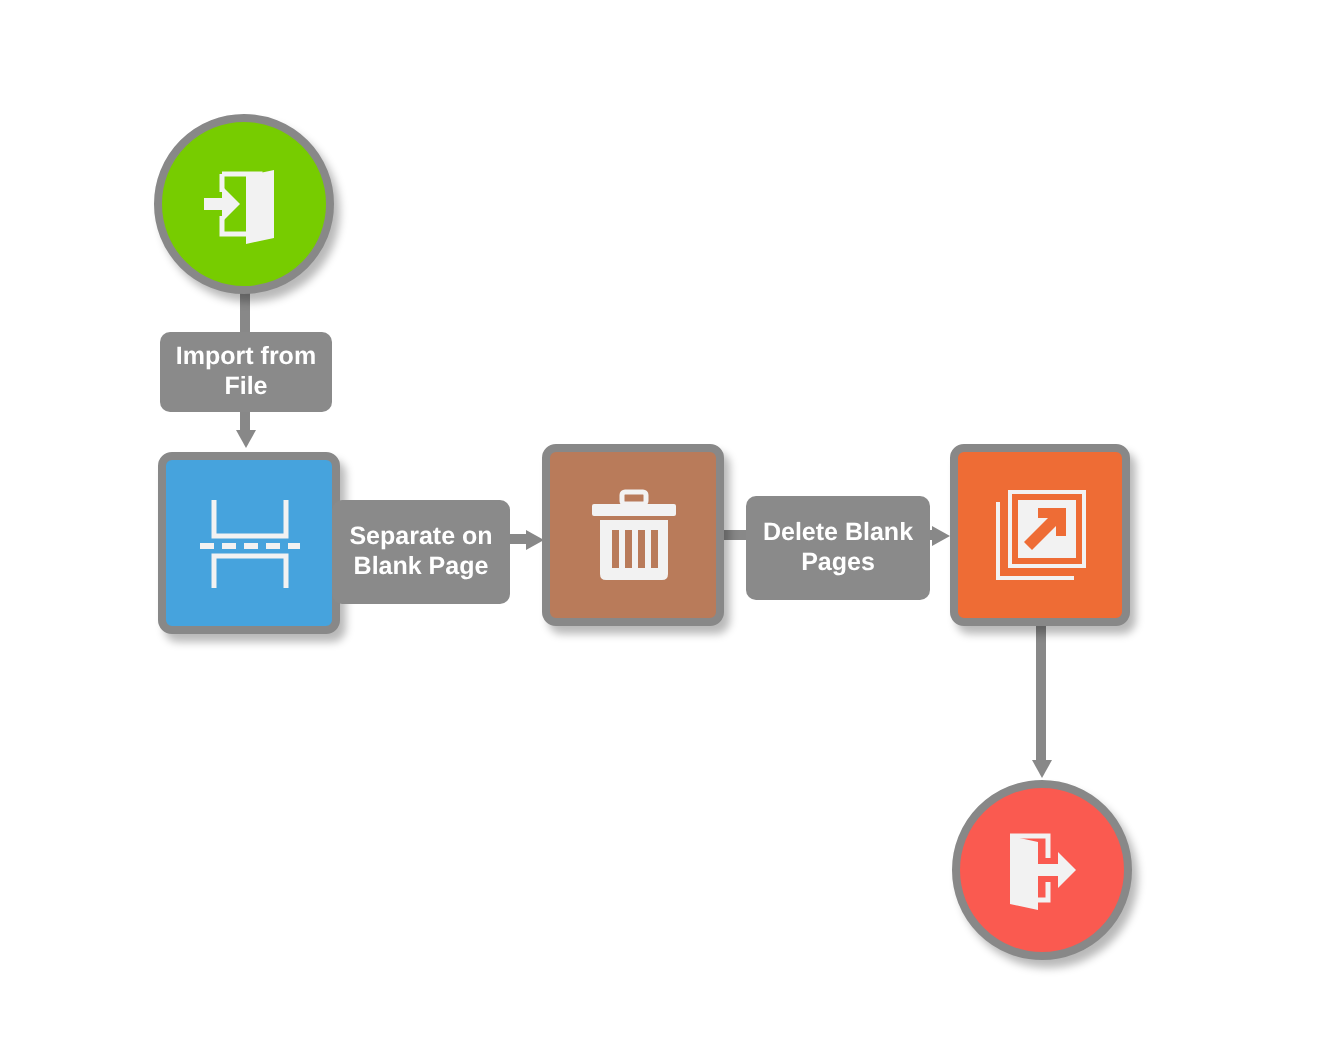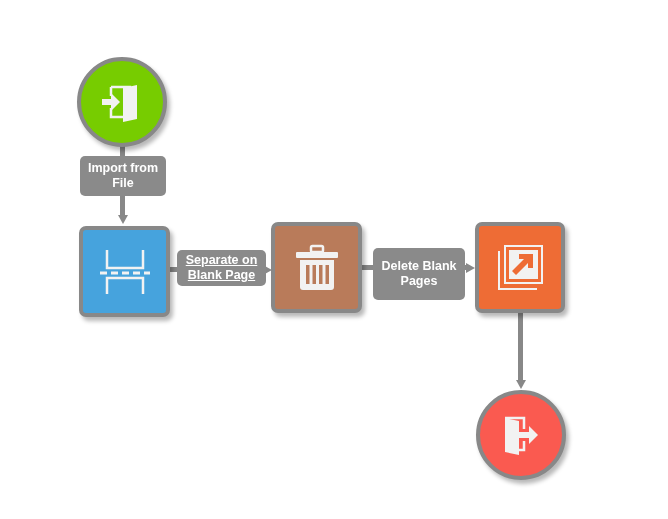--- a/index.html
+++ b/index.html
@@ -73,32 +73,32 @@
       <path d="M14 10 H33 V40 H14 V31" fill="none" stroke="#f2f2f2" stroke-width="2.5"></path>
       <path d="M14 19 V10" fill="none" stroke="#f2f2f2" stroke-width="2.5"></path>
 
       <polygon points="26,11 40,8 40,42 26,45" fill="#f2f2f2"></polygon>
 
       <rect x="5" y="22" width="10" height="6" fill="#f2f2f2"></rect>
       <polygon points="14,16 23,25 14,34" fill="#f2f2f2"></polygon>
     </svg>
   </div>
 
-  <div class="label" style="left:80px; top:156px; width:86px; height:40px;">Import from
+  <div class="label" style="left:80px; top:166px; width:86px; height:40px;">Import from
 File</div>
 
   <div class="node square" style="left:79px; top:226px; width:91px; height:91px; background:#46A3DD;">
     <svg width="56" height="56" viewBox="0 0 56 56">
       <path d="M10 6 V24 H46 V6" fill="none" stroke="#f2f2f2" stroke-width="2.5"></path>
       <path d="M10 50 V34 H46 V50" fill="none" stroke="#f2f2f2" stroke-width="2.5"></path>
       <line x1="3" y1="29" x2="53" y2="29" stroke="#f2f2f2" stroke-width="3" stroke-dasharray="7,4"></line>
     </svg>
   </div>
 
-  <div class="label" style="left:177px; top:250px; width:89px; height:36px;text-decoration:underline;">Separate on
+  <div class="label" style="left:166px; top:250px; width:89px; height:52px;">Separate on
 Blank Page</div>
 
   <div class="node square" style="left:271px; top:222px; width:91px; height:91px; background:#B97B5A;">
     <svg width="50" height="50" viewBox="0 0 50 50">
 
       <rect x="19" y="3" width="12" height="6" rx="1.5" fill="none" stroke="#f2f2f2" stroke-width="2.5"></rect>
 
       <rect x="4" y="9" width="42" height="6" rx="1" fill="#f2f2f2"></rect>
 
       <path d="M8 17 H42 V44 Q42 47 39 47 H11 Q8 47 8 44 Z" fill="#f2f2f2"></path>

